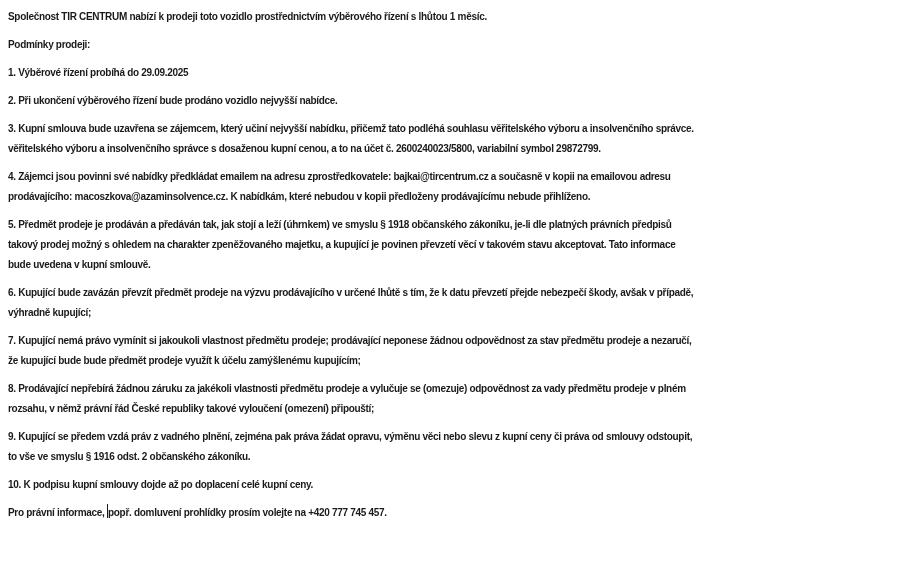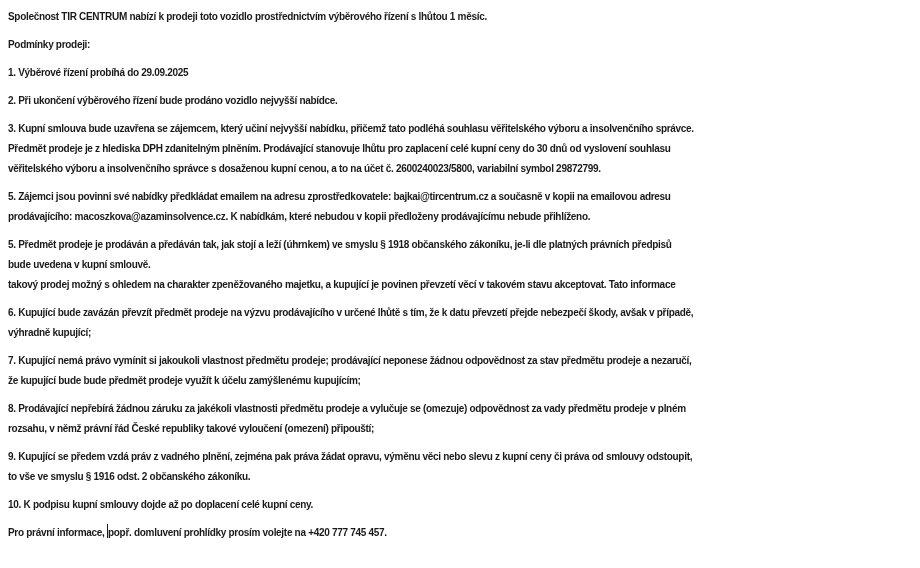--- a/index.html
+++ b/index.html
@@ -60,33 +60,32 @@
   <div class="para">
     <div class="line">1. Výběrové řízení probíhá do 29.09.2025</div>
   </div>
 
   <div class="para">
     <div class="line">2. Při ukončení výběrového řízení bude prodáno vozidlo nejvyšší nabídce.</div>
   </div>
 
   <div class="para">
     <div class="line">3. Kupní smlouva bude uzavřena se zájemcem, který učiní nejvyšší nabídku, přičemž tato podléhá souhlasu věřitelského výboru a insolvenčního správce.</div>
-    <div class="line">Předmět prodeje je z hlediska DPH zdanitelným plněním. Prodávající stanovuje lhůtu pro zaplacení celé kupní ceny do 30 dnů od vyslovení souhlasu</div>
     <div class="line">věřitelského výboru a insolvenčního správce s dosaženou kupní cenou, a to na účet č. 2600240023/5800, variabilní symbol 29872799.</div>
   </div>
 
   <div class="para">
-    <div class="line">5. Zájemci jsou povinni své nabídky předkládat emailem na adresu zprostředkovatele: bajkai@tircentrum.cz a současně v kopii na emailovou adresu</div>
+    <div class="line">4. Zájemci jsou povinni své nabídky předkládat emailem na adresu zprostředkovatele: bajkai@tircentrum.cz a současně v kopii na emailovou adresu</div>
     <div class="line">prodávajícího: macoszkova@azaminsolvence.cz. K nabídkám, které nebudou v kopii předloženy prodávajícímu nebude přihlíženo.</div>
   </div>
 
   <div class="para">
     <div class="line">5. Předmět prodeje je prodáván a předáván tak, jak stojí a leží (úhrnkem) ve smyslu § 1918 občanského zákoníku, je-li dle platných právních předpisů</div>
+    <div class="line">takový prodej možný s ohledem na charakter zpeněžovaného majetku, a kupující je povinen převzetí věcí v takovém stavu akceptovat. Tato informace</div>
     <div class="line">bude uvedena v kupní smlouvě.</div>
-    <div class="line">takový prodej možný s ohledem na charakter zpeněžovaného majetku, a kupující je povinen převzetí věcí v takovém stavu akceptovat. Tato informace</div>
   </div>
 
   <div class="para">
     <div class="line">6. Kupující bude zavázán převzít předmět prodeje na výzvu prodávajícího v určené lhůtě s tím, že k datu převzetí přejde nebezpečí škody, avšak v případě,</div>
     <div class="line">výhradně kupující;</div>
   </div>
 
   <div class="para">
     <div class="line">7. Kupující nemá právo vymínit si jakoukoli vlastnost předmětu prodeje; prodávající neponese žádnou odpovědnost za stav předmětu prodeje a nezaručí,</div>
     <div class="line">že kupující bude bude předmět prodeje využít k účelu zamýšlenému kupujícím;</div>

